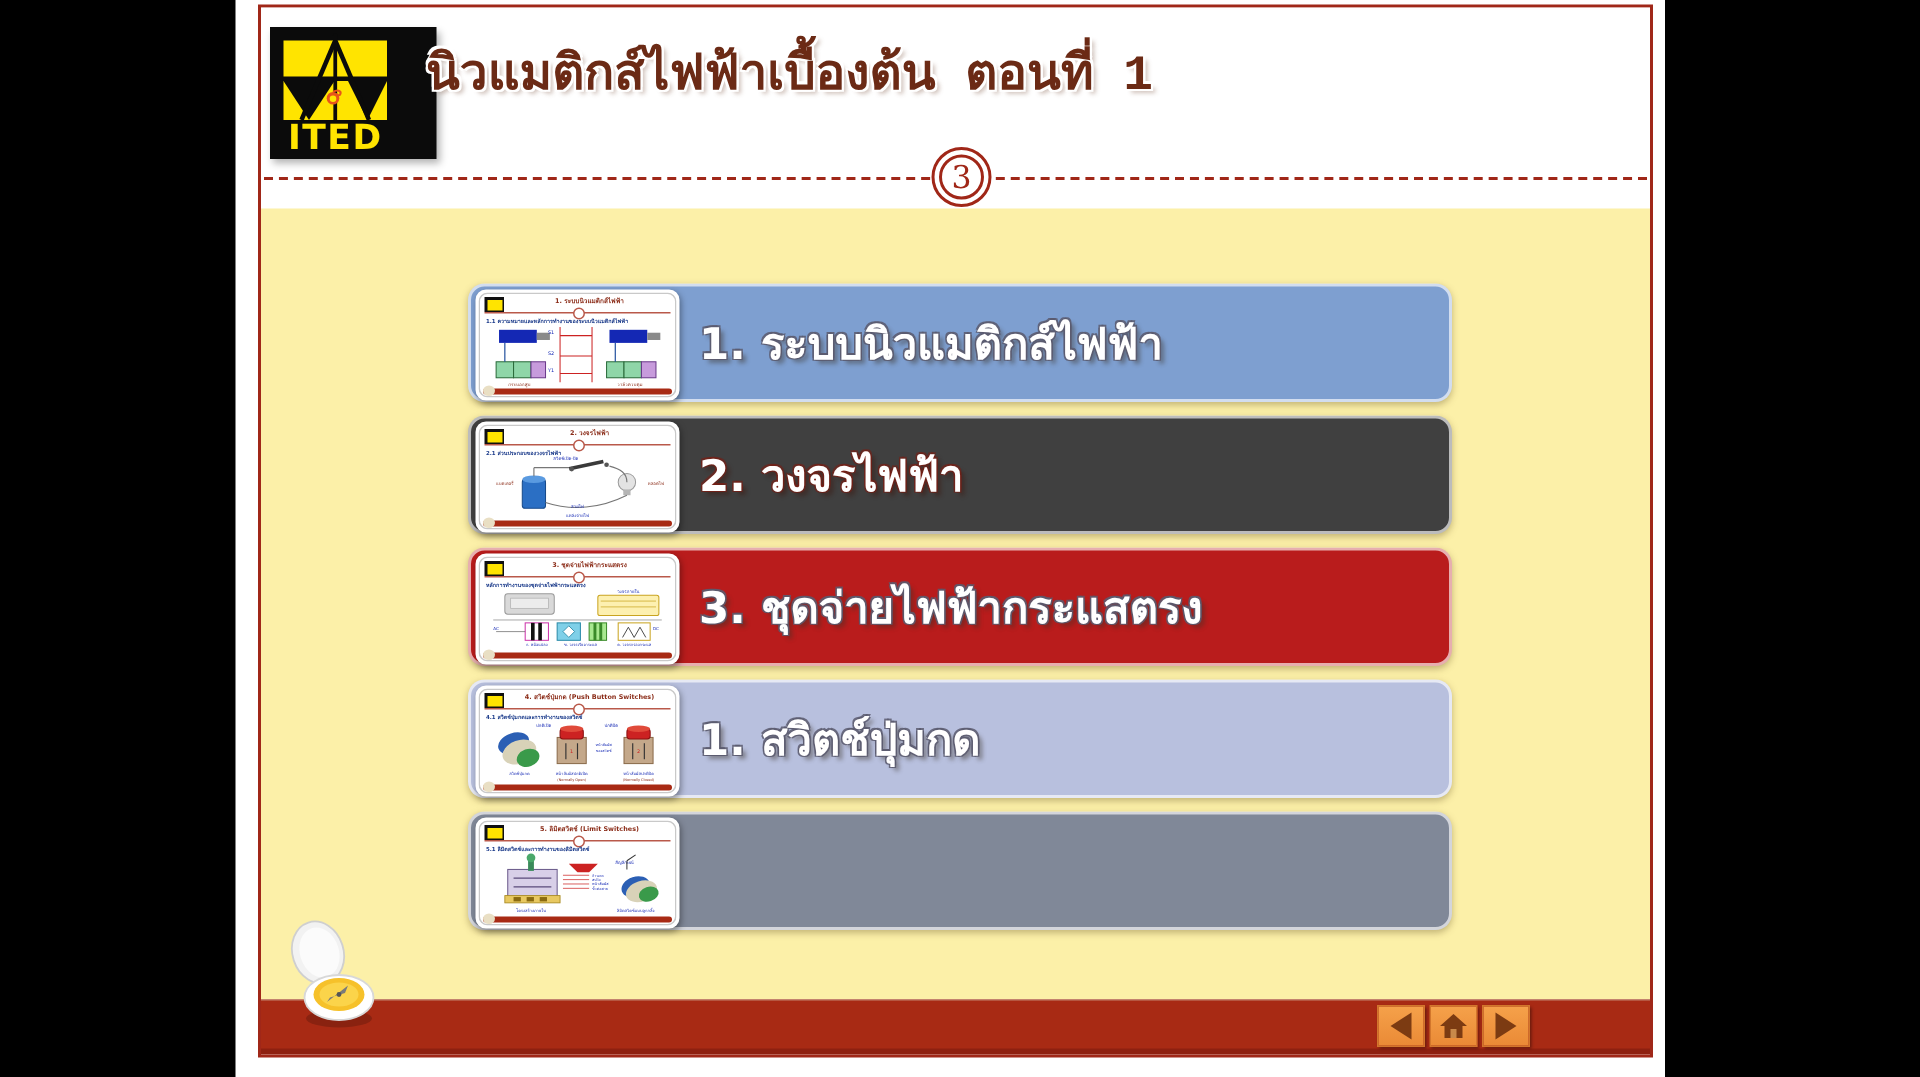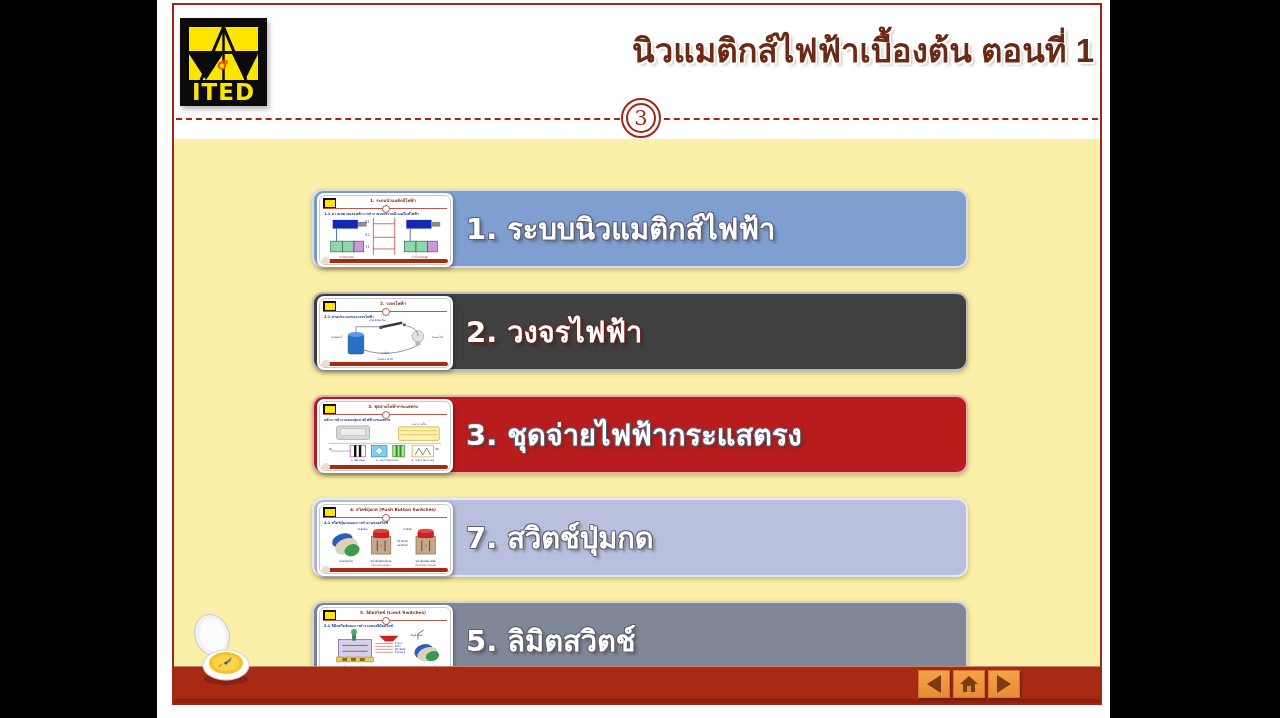--- a/index.html
+++ b/index.html
@@ -53,20 +53,21 @@
 
   .logo {
     position: absolute;
     left: 6px;
     top: 13px;
     width: 87px;
     height: 88px;
     background: #0b0b0b;
     box-shadow: 2px 3px 5px rgba(0,0,0,0.30);
     overflow: hidden;
+    padding-left: 24px;
   }
   .logo-band {
     position: absolute;
     left: 9px;
     width: 69px;
     background: #ffe400;
   }
   .logo-band.b1 { top: 9px;  height: 24px; }
   .logo-band.b2 { top: 36px; height: 26px; }
   .logo-hook {
@@ -119,22 +120,22 @@
     letter-spacing: 1px;
     line-height: 24px;
     z-index: 6;
   }
 
   .slide-title {
     position: absolute;
     left: 110px;
     top: 24px;
     width: 810px;
-    text-align: right;
-    font-family: Liberation Sans, sans-serif;
+    text-align: left;
+    font-family: Liberation Mono, monospace;
     font-weight: bold;
     font-size: 33px;
     line-height: 44px;
     color: #6b2a15;
     text-shadow:
       -1.5px -1.5px 0 #ffffff,
        1.5px -1.5px 0 #ffffff,
       -1.5px  1.5px 0 #ffffff,
        1.5px  1.5px 0 #ffffff,
        3px 3px 3px rgba(120,80,60,0.35);
@@ -194,21 +195,21 @@
   .menu-list {
     position: absolute;
     left: 138px;
     top: 50px;
     width: 656px;
   }
 
   .menu-item {
     position: relative;
     height: 79px;
-    margin-bottom: 24px;
+    margin-bottom: 9px;
     border-radius: 11px;
     box-shadow: 0 2px 5px rgba(90,70,30,0.35);
     border: 2px solid rgba(255,255,255,0.65);
     box-sizing: border-box;
   }
 
   .menu-thumb {
     position: absolute;
     left: 3px;
     top: 2px;
@@ -569,21 +570,21 @@
               <text x="82" y="22" font-size="2.6" fill="#1428b4" text-anchor="middle">ของสวิตช์</text>
               <text x="24" y="38" font-size="2.8" fill="#1428b4" text-anchor="middle">สวิตช์ปุ่มกด</text>
               <text x="60" y="38" font-size="2.8" fill="#1428b4" text-anchor="middle">หน้าสัมผัสปกติเปิด</text>
               <text x="60" y="42" font-size="2.4" fill="#8b2c18" text-anchor="middle">(Normally Open)</text>
               <text x="106" y="38" font-size="2.8" fill="#1428b4" text-anchor="middle">หน้าสัมผัสปกติปิด</text>
               <text x="106" y="42" font-size="2.4" fill="#8b2c18" text-anchor="middle">(Normally Closed)</text>
             </svg>
             <div class="tb-foot"></div>
             <div class="tb-foot-cap"></div>
           </div>
-          <div class="menu-label">7. สวิตช์ปุ่มกด</div>
+          <div class="menu-label">1. สวิตช์ปุ่มกด</div>
         </div>
 
         <div class="menu-item" style="background:#808898;">
           <div class="menu-thumb">
             <div class="tb-frame"></div>
             <div class="tb-logo"></div>
             <div class="tb-title">5. ลิมิตสวิตช์ (Limit Switches)</div>
             <div class="tb-rule"></div>
             <div class="tb-dot"></div>
             <div class="tb-sub">5.1 ลิมิตสวิตช์และการทำงานของลิมิตสวิตช์</div>
@@ -610,21 +611,20 @@
               <path d="M98 6 L104 2 M98 6 L98 12" fill="none" stroke="#333" stroke-width="0.7"></path>
               <ellipse cx="104" cy="24" rx="10" ry="7" fill="#2b5fb4" transform="rotate(-18 104 24)"></ellipse>
               <ellipse cx="108" cy="27" rx="11" ry="7" fill="#d8d2b8" transform="rotate(-18 108 27)"></ellipse>
               <ellipse cx="113" cy="29" rx="7" ry="5" fill="#3a9a4a" transform="rotate(-18 113 29)"></ellipse>
               <text x="32" y="41" font-size="2.8" fill="#1428b4" text-anchor="middle">โครงสร้างภายใน</text>
               <text x="104" y="41" font-size="2.8" fill="#1428b4" text-anchor="middle">ลิมิตสวิตช์แบบลูกกลิ้ง</text>
             </svg>
             <div class="tb-foot"></div>
             <div class="tb-foot-cap"></div>
           </div>
-          <div class="menu-label">5. ลิมิตสวิตช์</div>
         </div>
 
       </div>
 
       <svg class="compass" viewBox="0 0 68 74">
         <ellipse cx="34" cy="66" rx="22" ry="6" fill="rgba(0,0,0,0.18)"></ellipse>
         <ellipse cx="20" cy="22" rx="17" ry="21" fill="#f2f2f2" stroke="#cfcfcf" stroke-width="1.2" transform="rotate(-18 20 22)"></ellipse>
         <ellipse cx="21" cy="22" rx="13" ry="17" fill="#fbfbfb" transform="rotate(-18 21 22)"></ellipse>
         <ellipse cx="34" cy="52" rx="23" ry="15" fill="#ffffff" stroke="#d8d8d8" stroke-width="1.2"></ellipse>
         <ellipse cx="34" cy="50" rx="17" ry="11" fill="#f6c12a"></ellipse>

